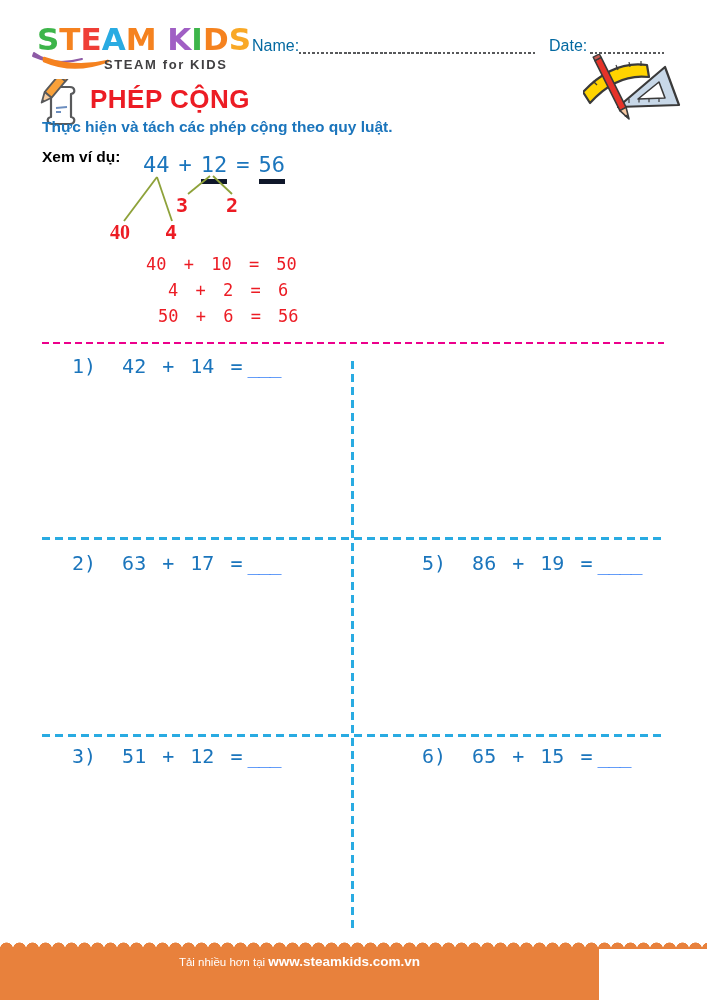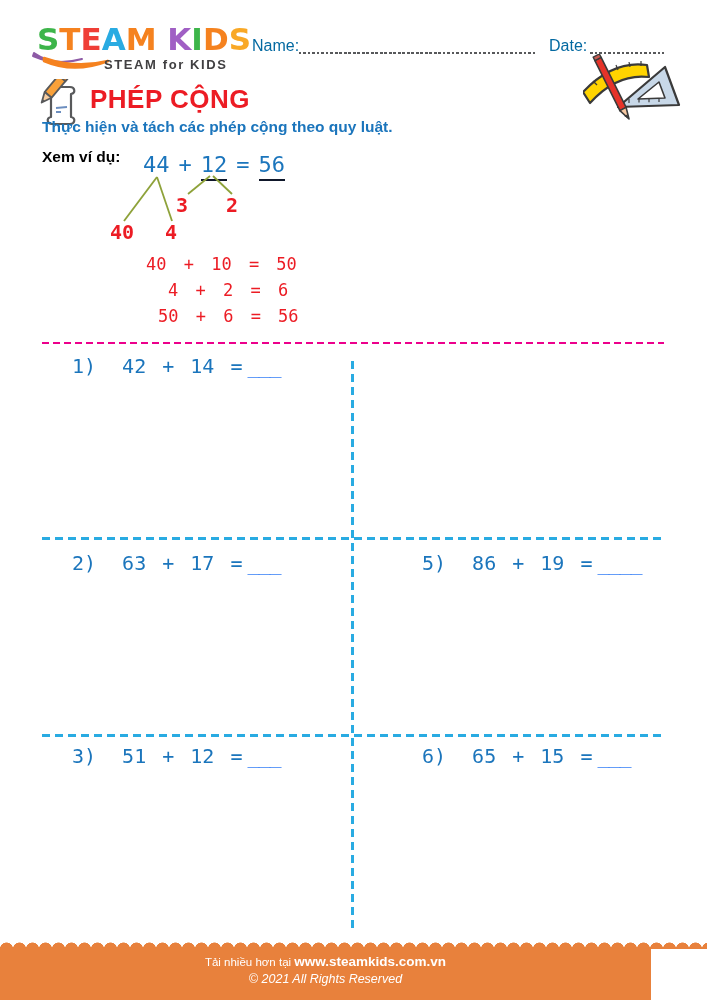--- a/index.html
+++ b/index.html
@@ -25,24 +25,24 @@
   .page-title{position:absolute;left:90px;top:84px;font-size:26px;font-weight:800;
               color:#EC1C24;letter-spacing:0.5px;}
   .illustration{position:absolute;left:583px;top:54px;}
   .instruction{position:absolute;left:42px;top:118px;font-size:15.5px;font-weight:700;color:#1B75BC;}
 
   
   .example-label{position:absolute;left:42px;top:148px;font-size:15.5px;font-weight:700;color:#000000;}
   .mono{font-family:"DejaVu Sans Mono",monospace;}
   .example-eq{position:absolute;left:143px;top:152px;display:flex;gap:9px;
               font-size:22px;color:#1B75BC;line-height:1.2;}
-  .u{border-bottom:2px solid #0f172a;padding-bottom:1px;}
+  .u{border-bottom:5px solid #0f172a;padding-bottom:1px;}
   .tree-svg{position:absolute;left:100px;top:172px;}
   .dec{position:absolute;font-size:20px;font-weight:700;color:#EC1C24;line-height:1;}
-  .dec-40{left:110px;top:222px;} .dec-4{left:165px;top:222px;}
+  .dec-40{left:110px;top:222px;font-family:Liberation Serif, serif;} .dec-4{left:165px;top:222px;}
   .dec-10{left:176px;top:195px;} .dec-2{left:226px;top:195px;}
   .step{position:absolute;font-size:17px;font-weight:400;color:#EC1C24;word-spacing:7px;line-height:1;}
   .step0{left:146px;top:256px;} .step1{left:168px;top:282px;} .step2{left:158px;top:308px;}
 
   
   .divider-pink{position:absolute;left:42px;top:342px;width:622px;height:2px;
     background:repeating-linear-gradient(90deg,#EC008C 0 7px,transparent 7px 11px);}
   .divider-h{position:absolute;left:42px;width:622px;height:2.5px;
     background:repeating-linear-gradient(90deg,#29ABE2 0 8px,transparent 8px 13px);}
   .divider-h1{top:537px;} .divider-h2{top:734px;}
@@ -55,21 +55,21 @@
   .prob-1{left:72px;top:356px;} .prob-2{left:72px;top:553px;} .prob-3{left:72px;top:746px;}
   .prob-5{left:422px;top:553px;} .prob-6{left:422px;top:746px;}
   .pnum{margin-right:26px;}
   .expr{word-spacing:4px;}
   .blank{color:#3b82f6;margin-left:5px;letter-spacing:-1px;}
 
   
   .footer-scallops{position:absolute;left:0;top:941px;width:707px;height:8px;
     background-image:radial-gradient(circle at 50% 100%,#E8813C 0 6.2px,rgba(0,0,0,0) 6.8px);
     background-size:13px 8px;background-repeat:repeat-x;}
-  .footer-bar{position:absolute;left:0;top:948px;width:651px;height:52px;background:#E8813C;}
+  .footer-bar{position:absolute;left:0;top:948px;width:599px;height:52px;background:#E8813C;}
   .footer-line1{margin-top:6px;text-align:center;color:#ffffff;font-size:11.5px;}
   .footer-url{font-weight:700;font-size:13.5px;}
   .footer-line2{text-align:center;color:#ffffff;font-size:12.5px;font-style:italic;margin-top:3px;}
 </style>
 </head>
 <body>
 
 <div class="page">
 
   <div class="logo-text"><span style="color: rgb(61, 181, 74);">S</span><span style="color: rgb(245, 130, 31);">T</span><span style="color: rgb(239, 62, 54);">E</span><span style="color: rgb(41, 171, 226);">A</span><span style="color: rgb(245, 130, 31);">M</span><span style="color: rgb(0, 0, 0);">&nbsp;</span><span style="color: rgb(160, 95, 196);">K</span><span style="color: rgb(61, 181, 74);">I</span><span style="color: rgb(245, 130, 31);">D</span><span style="color: rgb(249, 168, 37);">S</span></div>
@@ -161,16 +161,15 @@
   </div>
   <div class="problem prob-6">
     <span class="pnum">6)</span><span class="expr">65 + 15 =</span><span class="blank">___</span>
   </div>
 
   <div class="footer-scallops"></div>
   <div class="footer-bar">
     <div class="footer-line1">
       <span>Tải nhiều hơn tại </span><span class="footer-url">www.steamkids.com.vn</span>
     </div>
-    <div class="footer-line2">© 2021 All Rights Reserved</div>
   </div>
 
 </div>
 
 </body></html>

